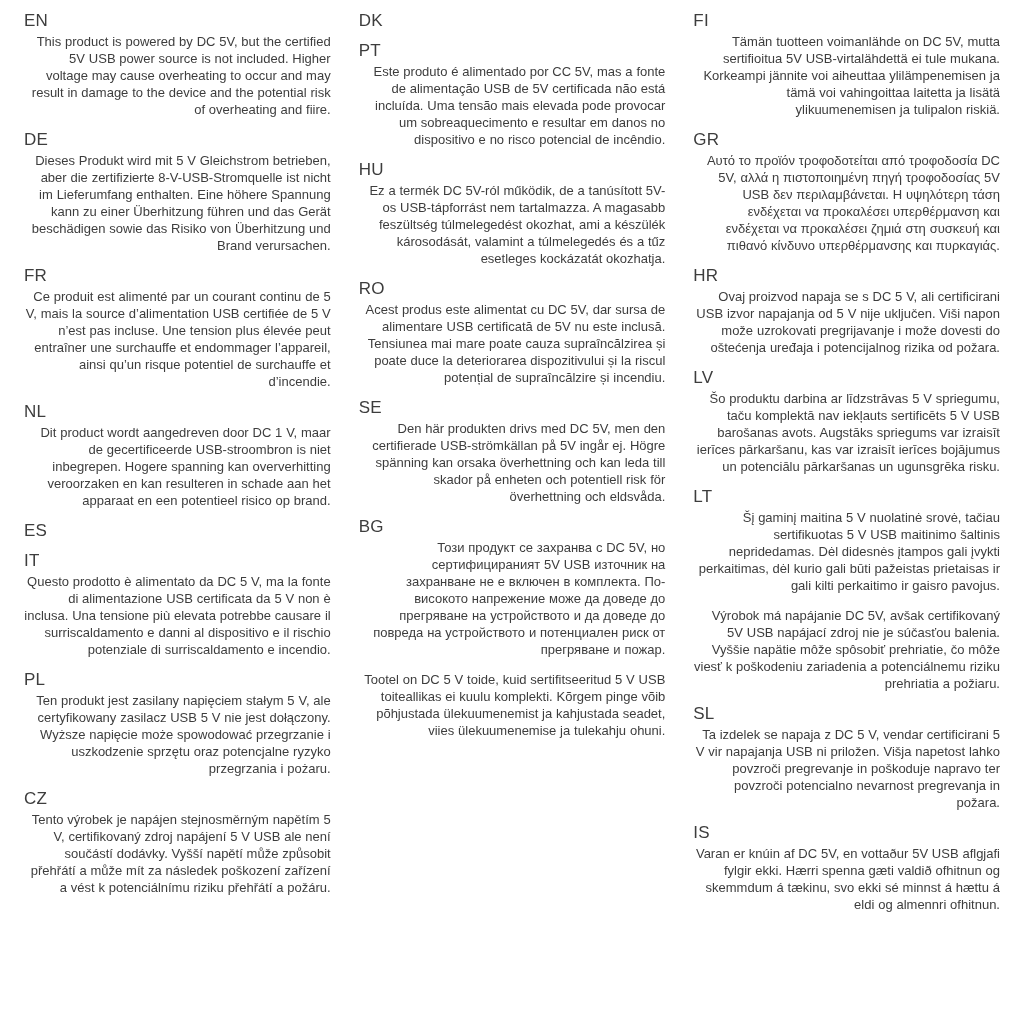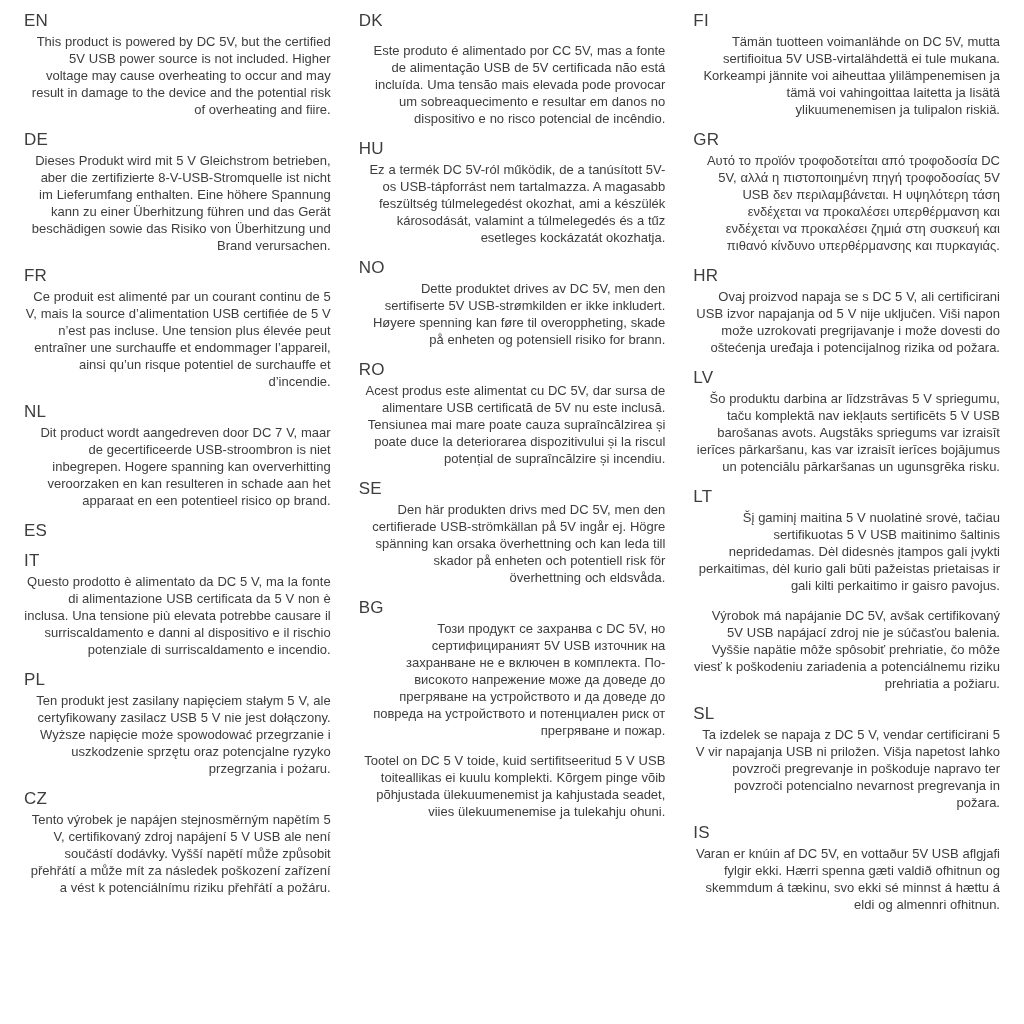--- a/index.html
+++ b/index.html
@@ -58,21 +58,21 @@
         <section class="lang-section">
           <h2 class="lang-code">DE</h2>
           <p class="lang-text">Dieses Produkt wird mit 5 V Gleichstrom betrieben, aber die zertifizierte 8-V-USB-Stromquelle ist nicht im Lieferumfang enthalten. Eine höhere Spannung kann zu einer Überhitzung führen und das Gerät beschädigen sowie das Risiko von Überhitzung und Brand verursachen.</p>
         </section>
         <section class="lang-section">
           <h2 class="lang-code">FR</h2>
           <p class="lang-text">Ce produit est alimenté par un courant continu de 5 V, mais la source d’alimentation USB certifiée de 5 V n’est pas incluse. Une tension plus élevée peut entraîner une surchauffe et endommager l’appareil, ainsi qu’un risque potentiel de surchauffe et d’incendie.</p>
         </section>
         <section class="lang-section">
           <h2 class="lang-code">NL</h2>
-          <p class="lang-text">Dit product wordt aangedreven door DC 7 V, maar de gecertificeerde USB-stroombron is niet inbegrepen. Hogere spanning kan oververhitting veroorzaken en kan resulteren in schade aan het apparaat en een potentieel risico op brand.</p>
+          <p class="lang-text">Dit product wordt aangedreven door DC 1 V, maar de gecertificeerde USB-stroombron is niet inbegrepen. Hogere spanning kan oververhitting veroorzaken en kan resulteren in schade aan het apparaat en een potentieel risico op brand.</p>
         </section>
         <section class="lang-section">
           <h2 class="lang-code">ES</h2>
         </section>
         <section class="lang-section">
           <h2 class="lang-code">IT</h2>
           <p class="lang-text">Questo prodotto è alimentato da DC 5 V, ma la fonte di alimentazione USB certificata da 5 V non è inclusa. Una tensione più elevata potrebbe causare il surriscaldamento e danni al dispositivo e il rischio potenziale di surriscaldamento e incendio.</p>
         </section>
         <section class="lang-section">
           <h2 class="lang-code">PL</h2>
@@ -81,29 +81,26 @@
         <section class="lang-section">
           <h2 class="lang-code">CZ</h2>
           <p class="lang-text">Tento výrobek je napájen stejnosměrným napětím 5 V, certifikovaný zdroj napájení 5 V USB ale není součástí dodávky. Vyšší napětí může způsobit přehřátí a může mít za následek poškození zařízení a vést k potenciálnímu riziku přehřátí a požáru.</p>
         </section>
       </div>
     <div class="column">
         <section class="lang-section">
           <h2 class="lang-code">DK</h2>
         </section>
         <section class="lang-section">
+          <h2 class="lang-code">PT</h2>
           <p class="lang-text">Este produto é alimentado por CC 5V, mas a fonte de alimentação USB de 5V certificada não está incluída. Uma tensão mais elevada pode provocar um sobreaquecimento e resultar em danos no dispositivo e no risco potencial de incêndio.</p>
         </section>
         <section class="lang-section">
           <h2 class="lang-code">HU</h2>
           <p class="lang-text">Ez a termék DC 5V-ról működik, de a tanúsított 5V-os USB-tápforrást nem tartalmazza. A magasabb feszültség túlmelegedést okozhat, ami a készülék károsodását, valamint a túlmelegedés és a tűz esetleges kockázatát okozhatja.</p>
-        </section>
-        <section class="lang-section">
-          <h2 class="lang-code">NO</h2>
-          <p class="lang-text">Dette produktet drives av DC 5V, men den sertifiserte 5V USB-strømkilden er ikke inkludert. Høyere spenning kan føre til overoppheting, skade på enheten og potensiell risiko for brann.</p>
         </section>
         <section class="lang-section">
           <h2 class="lang-code">RO</h2>
           <p class="lang-text">Acest produs este alimentat cu DC 5V, dar sursa de alimentare USB certificată de 5V nu este inclusă. Tensiunea mai mare poate cauza supraîncălzirea și poate duce la deteriorarea dispozitivului și la riscul potențial de supraîncălzire și incendiu.</p>
         </section>
         <section class="lang-section">
           <h2 class="lang-code">SE</h2>
           <p class="lang-text">Den här produkten drivs med DC 5V, men den certifierade USB-strömkällan på 5V ingår ej. Högre spänning kan orsaka överhettning och kan leda till skador på enheten och potentiell risk för överhettning och eldsvåda.</p>
         </section>
         <section class="lang-section">

